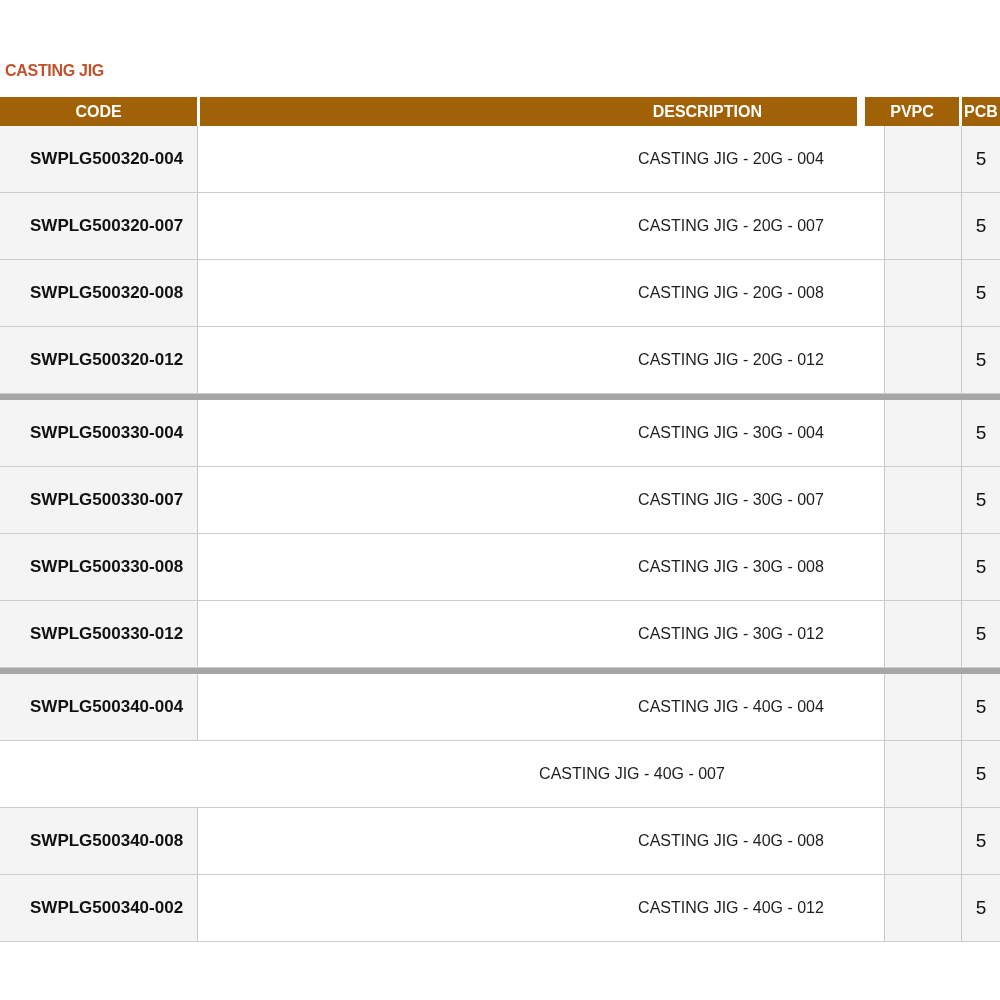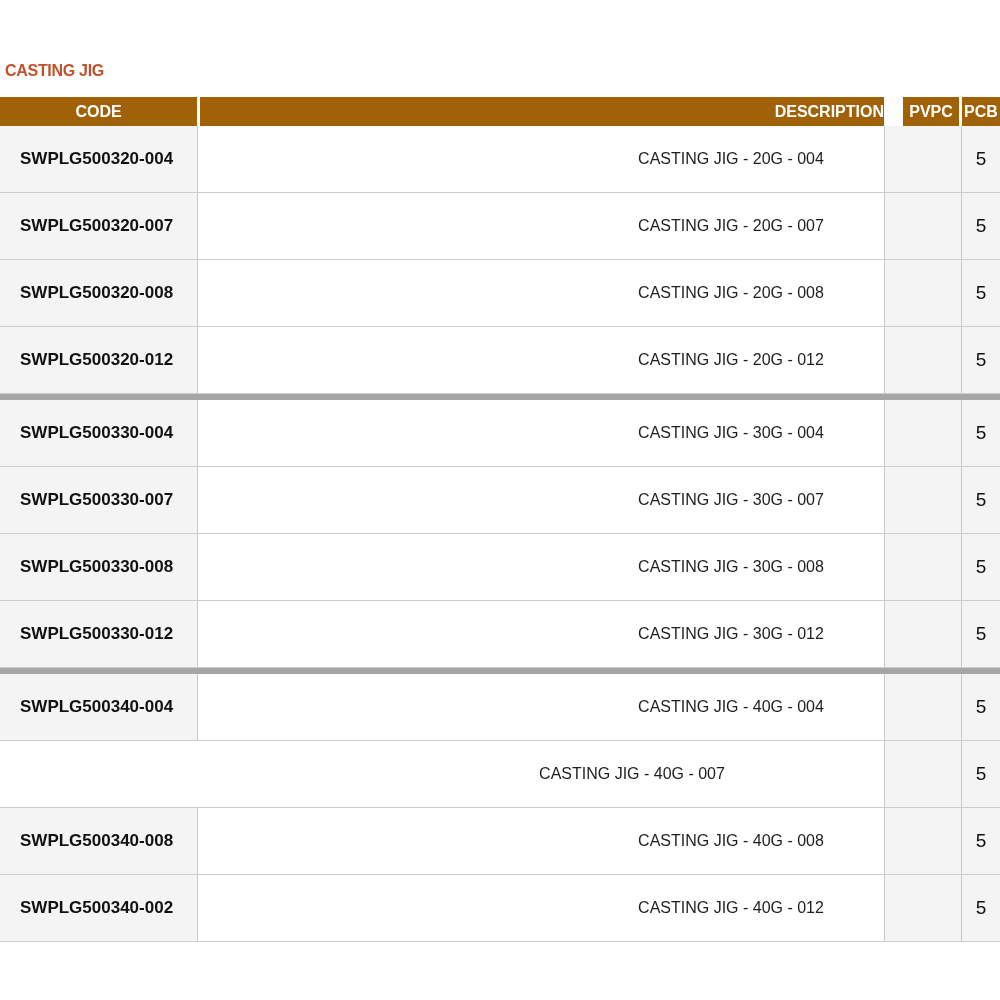--- a/index.html
+++ b/index.html
@@ -32,35 +32,35 @@
   .header-row { display: flex; height: 29px; }
   .hcell {
     background: #a16207;
     color: #ffffff;
     font-weight: 700;
     font-size: 16px;
     display: flex;
     align-items: center;
   }
   .h-code { width: 197px; justify-content: center; margin-right: 3px; }
-  .h-desc { flex: 1 1 auto; justify-content: flex-end; margin-right: 19px; text-align: right; }
-  .h-pvpc { width: 56px; justify-content: center; margin-right: 3px; }
+  .h-desc { flex: 1 1 auto; justify-content: flex-end; padding-right: 95px; margin-right: 8px; text-align: right; }
+  .h-pvpc { width: 94px; justify-content: center; margin-right: 3px; }
   .h-pcb  { width: 38px; justify-content: center; }
 
   .row {
     display: flex;
     height: 67px;
     border-bottom: 1px solid #CDCDCD;
   }
   .cell { display: flex; align-items: center; height: 100%; }
   .c-code {
     width: 198px;
     background: #F4F4F4;
     border-right: 1px solid #C9C9C9;
-    padding-left: 20px;
+    padding-left: 30px;
     font-weight: 700;
     font-size: 17px;
     color: #111111;
   }
   .c-desc {
     flex: 1 1 auto;
     background: #FFFFFF;
     border-right: 1px solid #C9C9C9;
     justify-content: center;
     padding-left: 380px;

